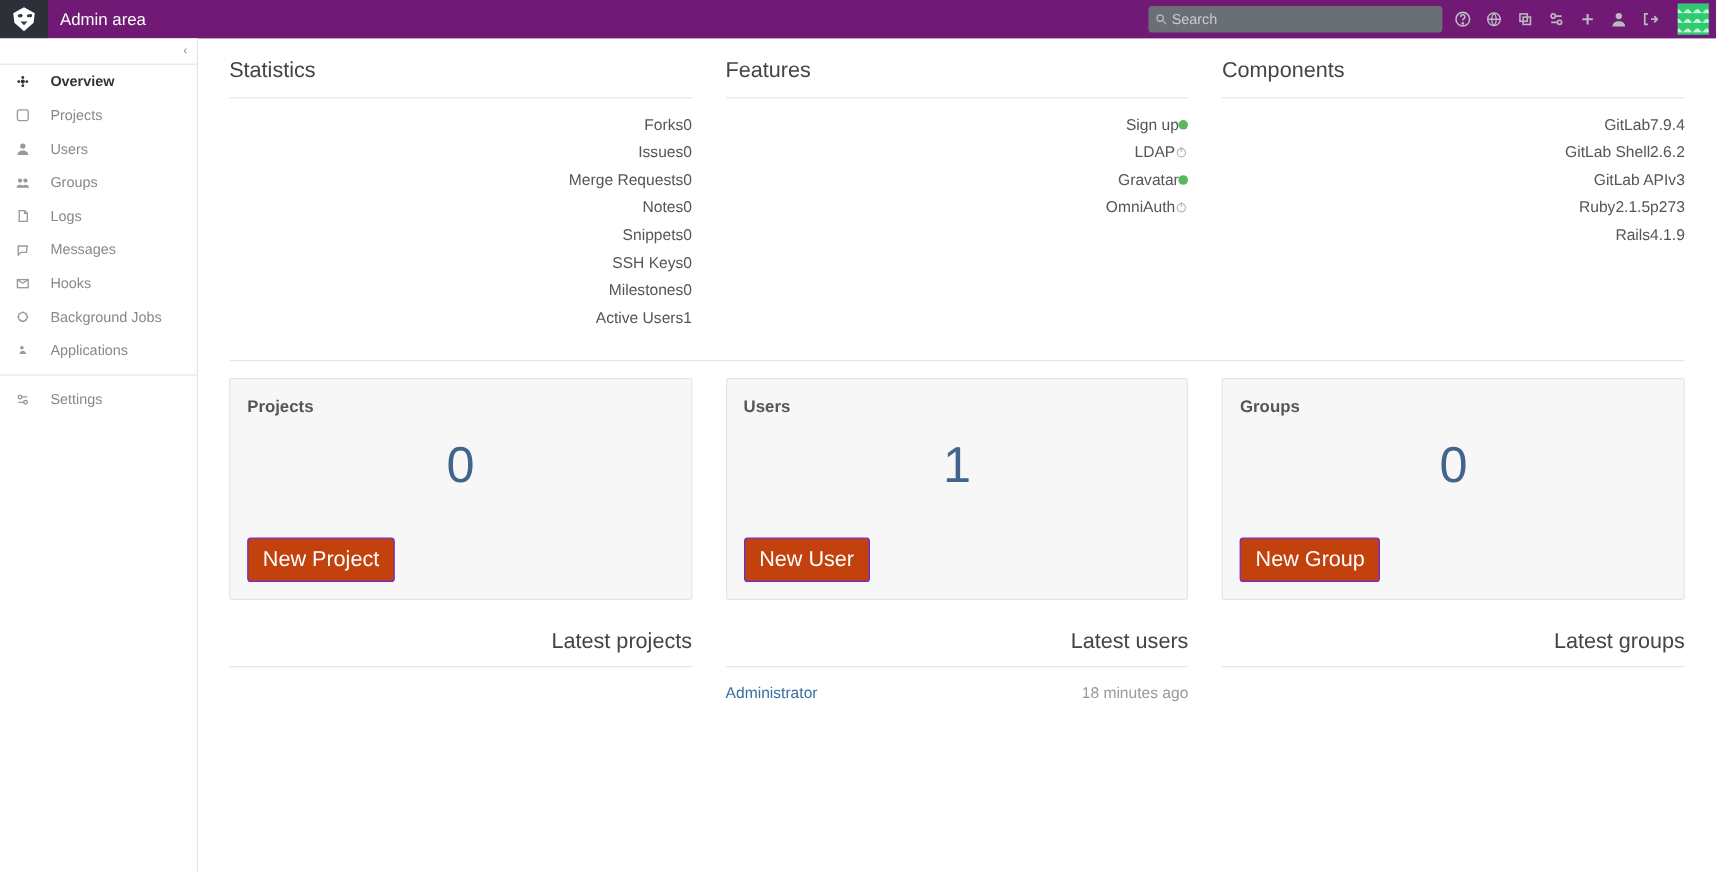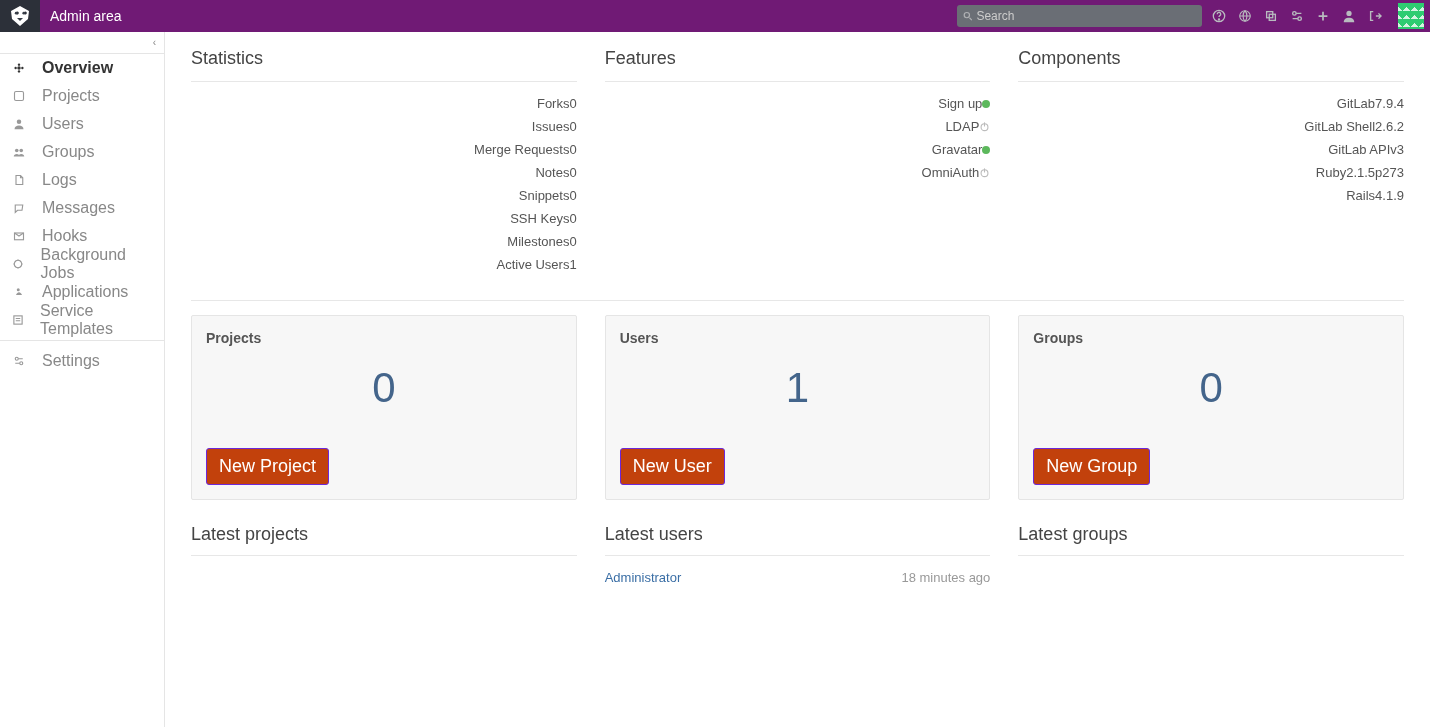--- a/index.html
+++ b/index.html
@@ -16,21 +16,21 @@
 .top-icons .ticon { color: #b8bbbf; cursor: pointer; display: flex; align-items: center; }
 .top-icons .ticon svg { width: 14px; height: 14px; }
 .avatar { width: 26px; height: 26px; margin-left: 4px; }
 .avatar-pattern { width: 26px; height: 26px; background: #2ecc71; position: relative; overflow: hidden; }
 .avatar-pattern::before { content:''; position:absolute; inset:0; background-image: linear-gradient(45deg,#fff 25%,transparent 25%),linear-gradient(-45deg,#fff 25%,transparent 25%); background-size: 8px 8px; opacity:.8; }
 
 .layout { display: flex; height: calc(100vh - 32px); }
 .sidebar { width: 165px; border-right: 1px solid #e5e5e5; background: #fff; display: flex; flex-direction: column; }
 .collapse-btn { height: 22px; display:flex; justify-content:flex-end; align-items:center; padding-right:8px; border-bottom:1px solid #e5e5e5; cursor:pointer; color:#888; font-size:10px; }
 .side-section { padding: 0; }
-.side-item { display:flex; align-items:center; height:28px; padding: 0 12px; cursor:pointer; color:#888; font-size:16px; }
+.side-item { display:flex; align-items:center; height:28px; padding: 0 12px; cursor:pointer; color:#888; font-size:12px; }
 .side-item.active { color:#333; font-weight:600; border-right: 3px solid transparent; }
 .side-item .sicon { width: 14px; margin-right: 16px; display:flex; align-items:center; justify-content:center; color:#999; }
 .side-item.active .sicon { color:#333; }
 .side-item svg { width:12px; height:12px; }
 .side-sep { height: 1px; background: #e5e5e5; margin: 6px 0; }
 
 .main { flex: 1; padding: 16px 26px; overflow: auto; }
 .cols3 { display: flex; gap: 28px; }
 .col { flex: 1; min-width: 0; }
 h2.section { font-size: 18px; font-weight: 500; color: #444; padding-bottom: 12px; margin-bottom: 0px;}
@@ -42,21 +42,21 @@
 .power-icon { width:11px; height:11px; color:#bbb; }
 .feat-right { display:flex; align-items:center; }
 
 .dash-cards { display:flex; gap:28px; margin-top: 24px; border-top:1px solid #e7e7e7; padding-top:14px; }
 .card { flex:1; background:#f7f7f7; border:1px solid #e5e5e5; border-radius:2px; padding:14px; }
 .card h3 { font-size:14px; font-weight:600; color:#555; margin-bottom: 18px; }
 .big-num { text-align:center; font-size:42px; color:#44658b; font-weight:400; margin: 14px 0 36px; }
 .btn-green { background:#c2410c; color:#fff; border:1px solid #6d28d9; border-radius:3px; padding:7px 12px; font-size:18px; cursor:pointer; }
 
 .latest { display:flex; gap:28px; margin-top:14px; }
-.latest .lcol { flex:1; }
+.latest .lcol { flex:1;text-align:right; }
 .latest h2 { font-size:18px; font-weight:500; color:#444; padding:10px 0; }
 .latest-rule { border-bottom:1px solid #e7e7e7; }
 .user-row { display:flex; justify-content:space-between; padding:14px 0; font-size:13px; }
 .user-row a { color:#3a6ea5; text-decoration:none; }
 .user-row .time { color:#999; }
 </style>
 </head>
 <body>
 
 <div class="topbar">
@@ -204,29 +204,20 @@
           <span>Background Jobs</span>
         </div>
         <div class="side-item">
           <span class="sicon">
             <svg viewBox="0 0 16 16" fill="currentColor">
               <path d="M4 12c2-5 6-5 8 0H4Zm1-7a2 2 0 1 1 4 0 2 2 0 0 1-4 0Z"></path>
             </svg>
           </span>
           <span>Applications</span>
         </div>
-        <div class="side-item">
-          <span class="sicon">
-            <svg viewBox="0 0 16 16" fill="none" stroke="currentColor" stroke-width="1.5">
-              <rect x="2.5" y="2.5" width="11" height="11"></rect>
-              <path d="M5 6h6M5 9h6"></path>
-            </svg>
-          </span>
-          <span>Service Templates</span>
-        </div>
       </div>
     <div class="side-sep"></div>
     <div class="side-section" id="sidebar-sec2">
         <div class="side-item">
           <span class="sicon">
             <svg viewBox="0 0 16 16" fill="none" stroke="currentColor" stroke-width="1.5">
               <circle cx="5" cy="5" r="2"></circle>
               <circle cx="11" cy="11" r="2"></circle>
               <path d="M7 5h6M3 11h6"></path>
             </svg>

